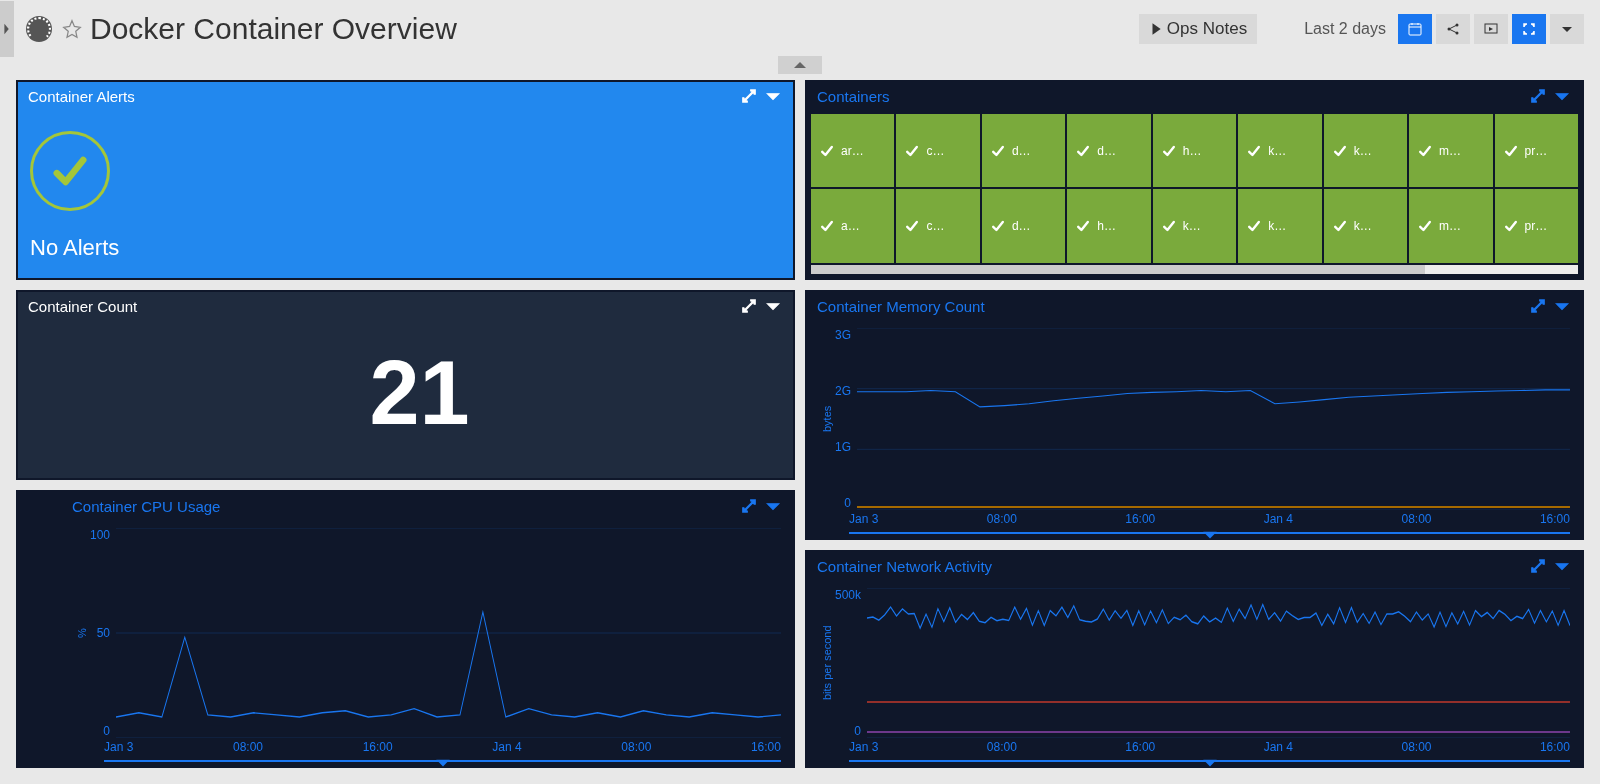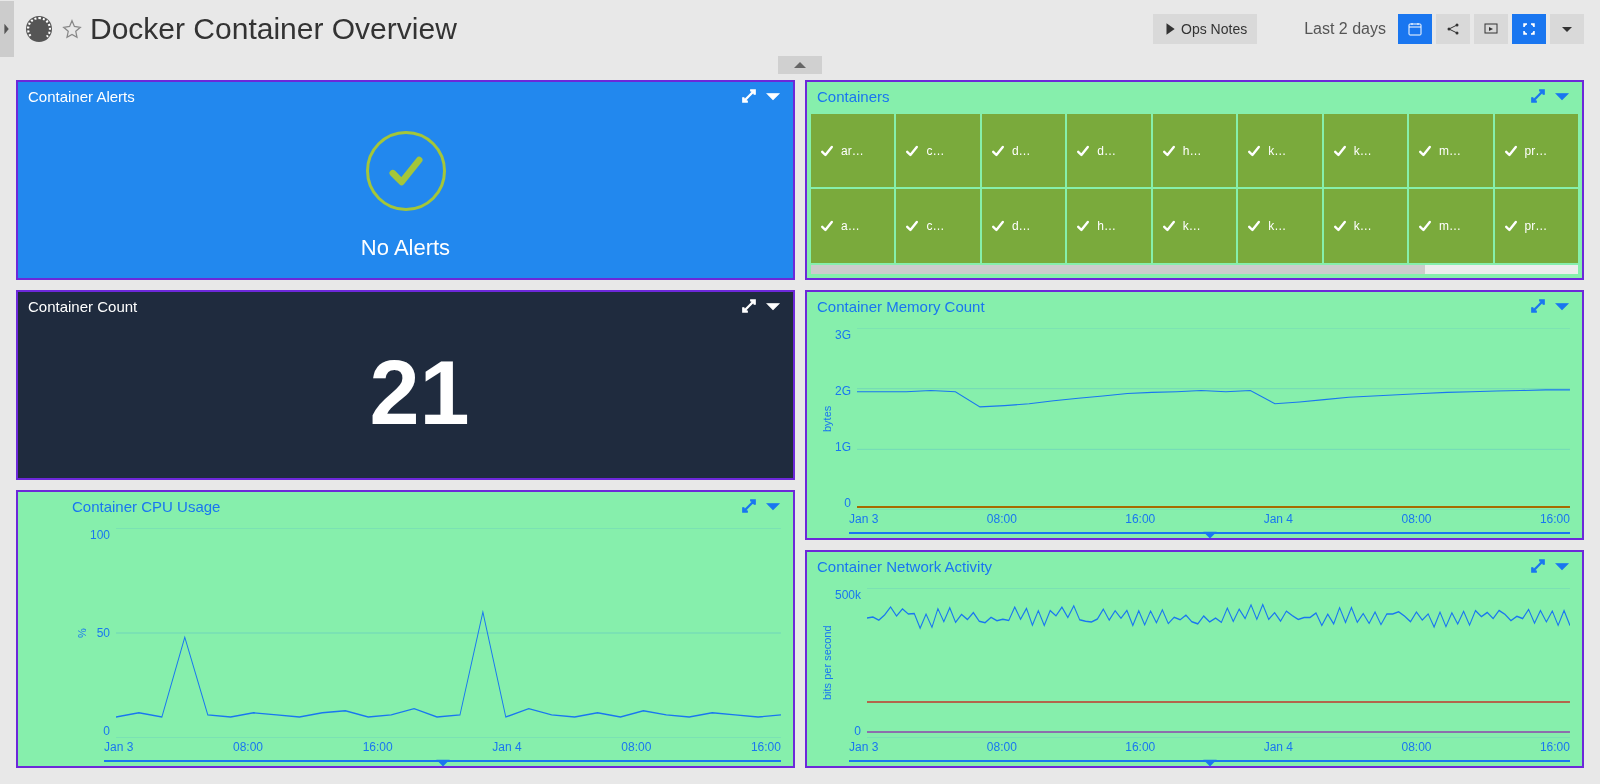--- a/index.html
+++ b/index.html
@@ -6,39 +6,39 @@
   body { font-family: -apple-system, BlinkMacSystemFont, "Segoe UI", Helvetica, Arial, sans-serif; background: #e8e8e8; width: 1600px; height: 784px; overflow: hidden; font-size: 14px; color: #333; }
   .topbar { display: flex; align-items: center; padding: 9px 16px 8px 0; height: 56px; }
   .arrow-right { width: 14px; height: 56px; background: #ccc; display: flex; align-items: center; justify-content: center; margin-right: 8px; cursor: pointer; }
   .arrow-right svg { width: 10px; height: 14px; fill: #555; }
   .speedo { width: 26px; height: 26px; border-radius: 50%; background: #555; margin: 0 8px 0 4px; display:flex; align-items:center; justify-content:center; position:relative; }
   .speedo::before { content:""; position:absolute; width:20px; height:20px; border:2px dotted #fff; border-radius:50%; top:1px;left:1px;  border-bottom-color:transparent;}
   .star { width: 24px; height: 24px; display:flex;align-items:center;justify-content:center; margin-right:6px; cursor:pointer;}
   .star svg { width:20px; height:20px; fill:none; stroke:#888; stroke-width:1.5; }
   .page-title { font-size: 30px; font-weight: 400; color: #333; }
   .toolbar { margin-left: auto; display: flex; align-items: center; gap: 4px; }
-  .tb-btn { background: #d9d9d9; border: none; padding: 6px 10px; height: 30px; display:flex; align-items:center; gap:4px; font-size:14px; color:#333; cursor:pointer; }
+  .tb-btn { background: #d9d9d9; border: none; padding: 6px 10px; height: 30px; display:flex; align-items:center; gap:4px; font-size:17px; color:#333; cursor:pointer; }
   .tb-btn.blue { background: #1976f0; color: #fff; }
   .tb-btn svg { width:14px; height:14px; fill: currentColor; }
   .tb-label { background: transparent; display:flex; align-items:center; padding: 0 8px; font-size:16px; color:#555; height:30px;margin-left:35px;}
   .collapse-tab { width:44px; height:18px; background:#d0d0d0; margin:0 auto; display:flex; align-items:center; justify-content:center; cursor:pointer;}
   .collapse-tab svg{width:16px;height:10px;fill:#666;}
   .grid { display: grid; grid-template-columns: 1fr 1fr; gap: 10px; padding: 6px 16px 16px 16px; height: calc(100% - 56px - 18px); }
   .col { display:flex; flex-direction:column; gap:10px; min-width:0;}
-  .widget { border: 2px solid #6d28d9; background:#86efac; display:flex; flex-direction:column; min-height:0;}
+  .widget { border: 2px solid #0f172a; background:#0f172a; display:flex; flex-direction:column; min-height:0;}
   .widget.bluebg .w-head{ background:#2288ee; color:#fff; border-bottom:none;}
   .widget.bluebg .w-body{ background:#2288ee; color:#fff;}
   .widget.darkbg .w-head{ background:#1f2b3e; color:#fff; border-bottom:none;}
   .widget.darkbg .w-body{ background:#1f2b3e; color:#fff;padding-left:40px;}
   .w-head { display:flex; align-items:center; padding:4px 10px; font-size:15px; color:#1976f0; font-weight:500; }
   .w-head .spacer { flex:1; }
   .w-head .ic { width:20px; height:20px; display:flex;align-items:center;justify-content:center; cursor:pointer; margin-left:4px;}
   .w-head .ic svg{width:16px;height:16px;fill:currentColor; stroke:currentColor;}
   .w-body { flex:1; padding:8px 12px 4px 12px; min-height:0; display:flex; flex-direction:column; position:relative;}
-  .noalerts {display:flex; flex-direction:column; align-items:center; justify-content:center; height:100%; gap:24px;}
+  .noalerts {display:flex; flex-direction:column; align-items:flex-start; justify-content:center; height:100%; gap:24px;}
   .check-circle { width:80px; height:80px; border:3px solid #a4c639; border-radius:50%; display:flex;align-items:center;justify-content:center;}
   .check-circle svg{width:44px;height:44px;fill:none;stroke:#a4c639;stroke-width:6;stroke-linecap:round;stroke-linejoin:round;}
   .noalerts-text{font-size:22px;color:#fff;}
   .bignum { font-size:90px; font-weight:600; text-align:center; color:#fff; line-height:1; padding:20px 0;}
   .tiles { display:flex; flex-direction:column; gap:2px; height:100%; }
   .tile-row { display:flex; gap:2px; flex:1;}
   .tile { flex:1; background:#7aaa3c; color:#fff; display:flex; align-items:center; padding:0 8px; gap:6px; min-width:0; font-size:12px; overflow:hidden; cursor:pointer;}
   .tile svg{width:16px;height:16px;flex-shrink:0;fill:none;stroke:#fff;stroke-width:3;stroke-linecap:round;stroke-linejoin:round;}
   .tile span{overflow:hidden;text-overflow:ellipsis;white-space:nowrap;}
   .hscroll{height:10px; background:#ededed; margin-top:2px; position:relative;}

